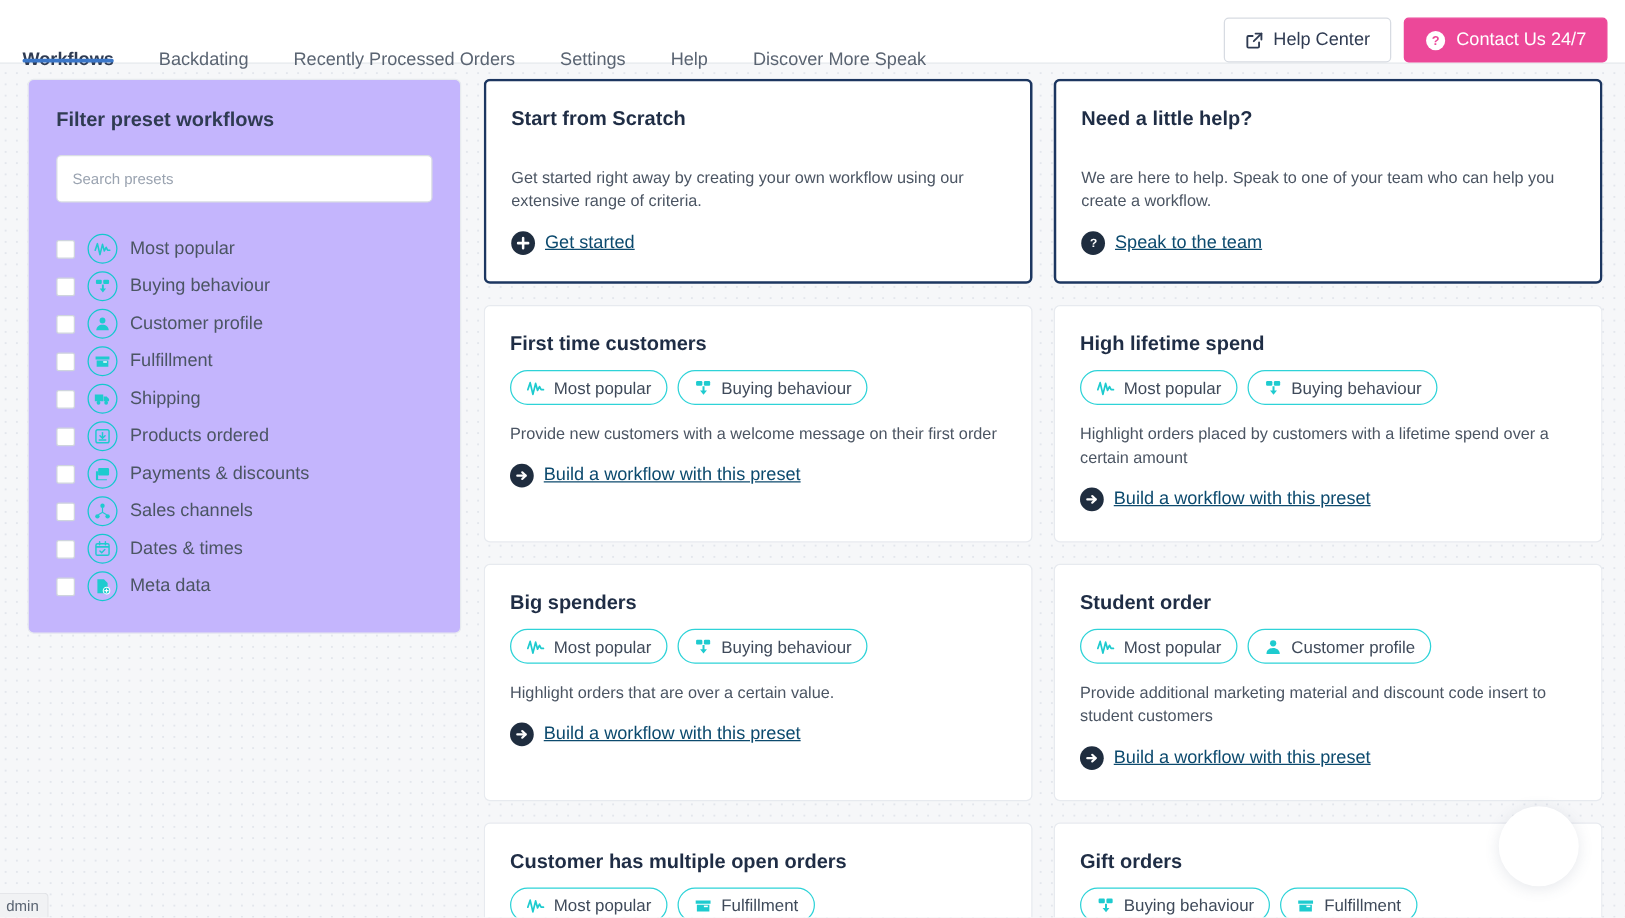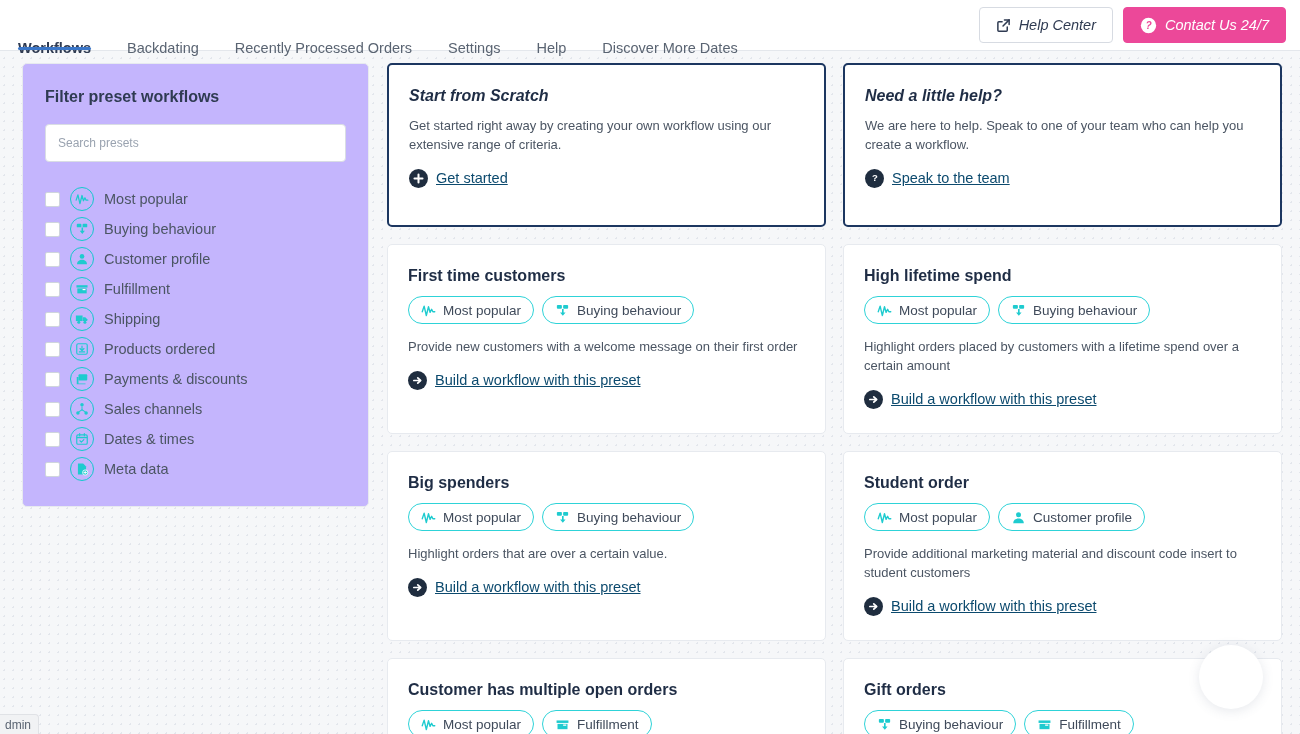--- a/index.html
+++ b/index.html
@@ -42,21 +42,21 @@
   .nav-tab.active { color: #2f3b52; font-weight: bold; }
   .nav-tab.active::after {
     content: "";
     position: absolute;
     left: 0; right: 18px; bottom: 0;
     height: 3px;
     background: #3b77c9;
     border-radius: 2px;
   }
   .nav-spacer { flex: 1; }
-  .nav-actions { display: flex; align-items: center; gap: 10px; font-style: italic; }
+  .nav-actions { display: flex; align-items: flex-end; gap: 10px; }
   .btn {
     display: flex; align-items: center; gap: 8px;
     height: 36px; padding: 0 16px;
     border-radius: 4px;
     font-size: 14.5px;
     cursor: pointer;
     white-space: nowrap;
   }
   .btn-light {
     background: #fff;
@@ -137,21 +137,21 @@
   }
   .card.featured {
     border: 2px solid #1c3660;
     min-height: 164px;
   }
   .card.preset { min-height: 190px; }
   .card-title {
     font-size: 16px; font-weight: bold; color: #1f2d45;
     margin-bottom: 11px;
   }
-  .card.featured .card-title { margin-bottom: 12px; font-style: italic; }
+  .card.featured .card-title { margin-bottom: 28px; }
   .card-desc {
     font-size: 13px; color: #4b5563; line-height: 1.45;
     margin-bottom: 14px;
   }
   .tags { display: flex; gap: 8px; margin-bottom: 14px; flex-wrap: wrap; }
   .tag {
     display: inline-flex; align-items: center; gap: 7px;
     height: 28px; padding: 0 12px;
     border: 1.4px solid #2ed3d8;
     border-radius: 14px;
@@ -216,21 +216,21 @@
       <div class="nav-tab">
         <span>Recently Processed Orders</span>
       </div>
       <div class="nav-tab">
         <span>Settings</span>
       </div>
       <div class="nav-tab">
         <span>Help</span>
       </div>
       <div class="nav-tab">
-        <span>Discover More Dates</span>
+        <span>Discover More Speak</span>
       </div>
     </div>
   <div class="nav-spacer"></div>
   <div class="nav-actions">
     <div class="btn btn-light">
       <span>
         <svg width="15" height="15" viewBox="0 0 16 16" fill="none" stroke="#2f3b52" stroke-width="1.6" stroke-linecap="round" stroke-linejoin="round">
           <path d="M9 2h5v5"></path>
             <path d="M14 2L7.5 8.5"></path>
           <path d="M12 9.5V13a1 1 0 0 1-1 1H3a1 1 0 0 1-1-1V5a1 1 0 0 1 1-1h3.5"></path>

